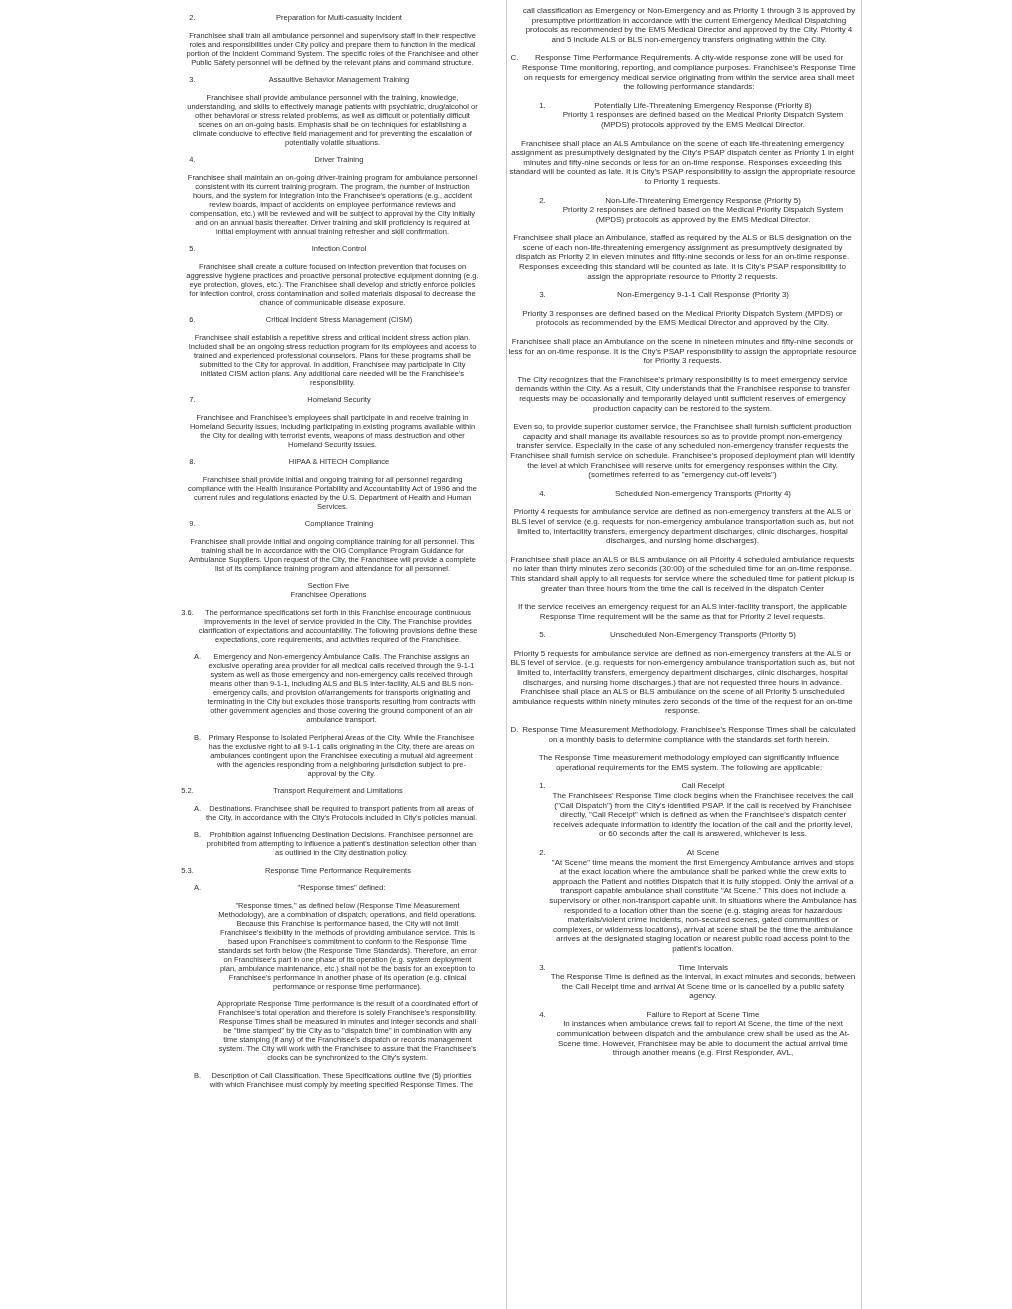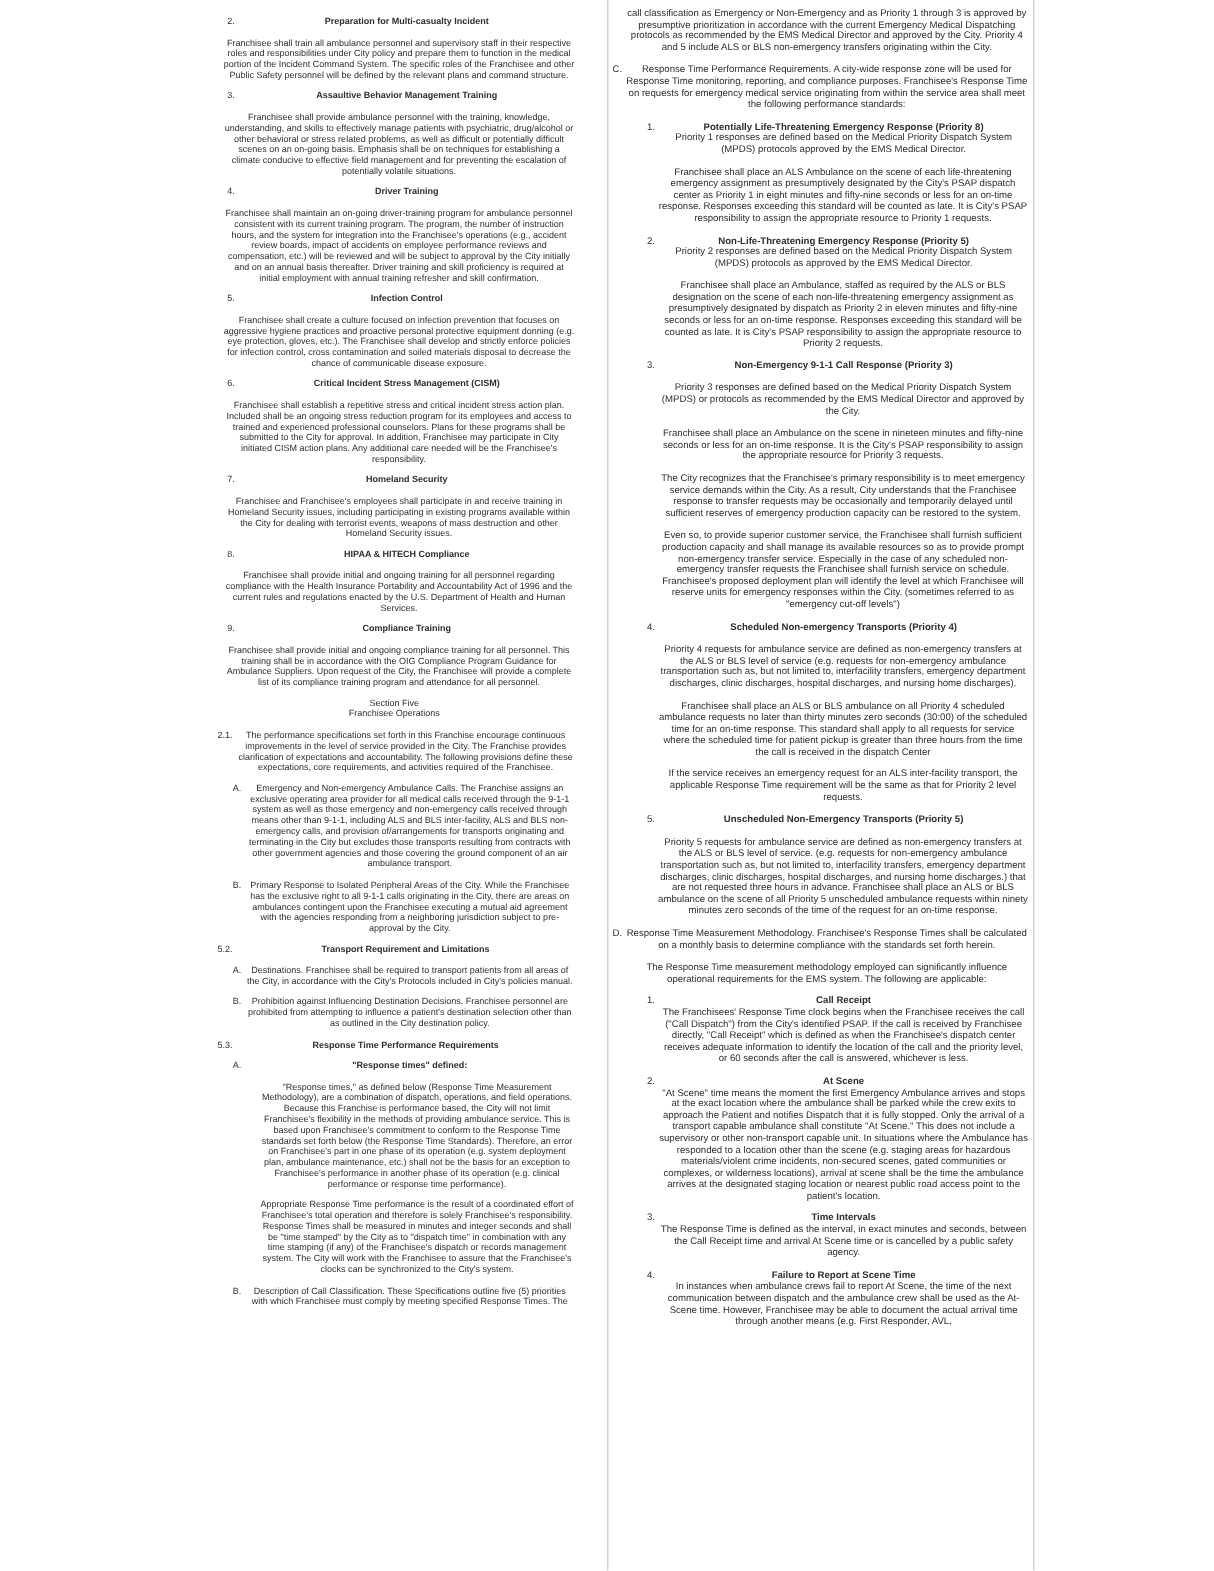--- a/index.html
+++ b/index.html
@@ -21,27 +21,27 @@
   .edge { left: 861px; }
   .col { position: absolute; }
   .col-left  { left: 178px; top: 13px; width: 301px; font-size: 7.5px; line-height: 9px; }
   .col-right { left: 508px; top: 6px;  width: 349px; font-size: 8px;   line-height: 9.6px; }
   .blk { margin-bottom: 8.5px; text-align: center; }
   .col-right .blk { margin-bottom: 9px; }
   .row { display: flex; }
   .num { flex: 0 0 13px; }
   .num.wide { flex-basis: 19px; }
   .body { flex: 1; }
-  .tline { display: block; font-weight: bold; }
+  .tline { display: block; }
   .lvl0 { margin-left: 0; }
   .lvl1 { margin-left: 8px; }
   .lvl2 { margin-left: 13px; }
   .lvl3 { margin-left: 28px; }
   .lvl4 { margin-left: 38px; }
-  .lvl5 { margin-left: 40px; }
+  .lvl5 { }
   .center { text-align: center; font-weight: normal; }
 </style>
 </head>
 <body>
 
 <div class="page" style="background: rgb(255, 255, 255);">
   <div class="vline divider" style="background: rgb(201, 201, 201);"></div>
   <div class="vline edge" style="background: rgb(201, 201, 201);"></div>
   <div class="col col-left">
       <div class="blk lvl1 row">
@@ -98,21 +98,21 @@
         <span class="body">
           <span class="tline">Compliance Training</span>
         </span>
       </div>
       <div class="blk lvl1">Franchisee shall provide initial and ongoing compliance training for all personnel. This training shall be in accordance with the OIG Compliance Program Guidance for Ambulance Suppliers. Upon request of the City, the Franchisee will provide a complete list of its compliance training program and attendance for all personnel.</div>
       <div class="blk lvl0 center">
         <div>Section Five</div>
         <div>Franchisee Operations</div>
       </div>
       <div class="blk lvl0 row">
-        <span class="num wide">2.1.</span>
+        <span class="num wide">3.6.</span>
         <span class="body"><span>The performance specifications set forth in this Franchise encourage continuous improvements in the level of service provided in the City. The Franchise provides clarification of expectations and accountability. The following provisions define these expectations, core requirements, and activities required of the Franchisee.</span></span>
       </div>
       <div class="blk lvl2 row">
         <span class="num">A.</span>
         <span class="body"><span>Emergency and Non-emergency Ambulance Calls. The Franchise assigns an exclusive operating area provider for all medical calls received through the 9-1-1 system as well as those emergency and non-emergency calls received through means other than 9-1-1, including ALS and BLS inter-facility, ALS and BLS non-emergency calls, and provision of/arrangements for transports originating and terminating in the City but excludes those transports resulting from contracts with other government agencies and those covering the ground component of an air ambulance transport.</span></span>
       </div>
       <div class="blk lvl2 row">
         <span class="num">B.</span>
         <span class="body"><span>Primary Response to Isolated Peripheral Areas of the City. While the Franchisee has the exclusive right to all 9-1-1 calls originating in the City, there are areas on ambulances contingent upon the Franchisee executing a mutual aid agreement with the agencies responding from a neighboring jurisdiction subject to pre-approval by the City.</span></span>
       </div>

